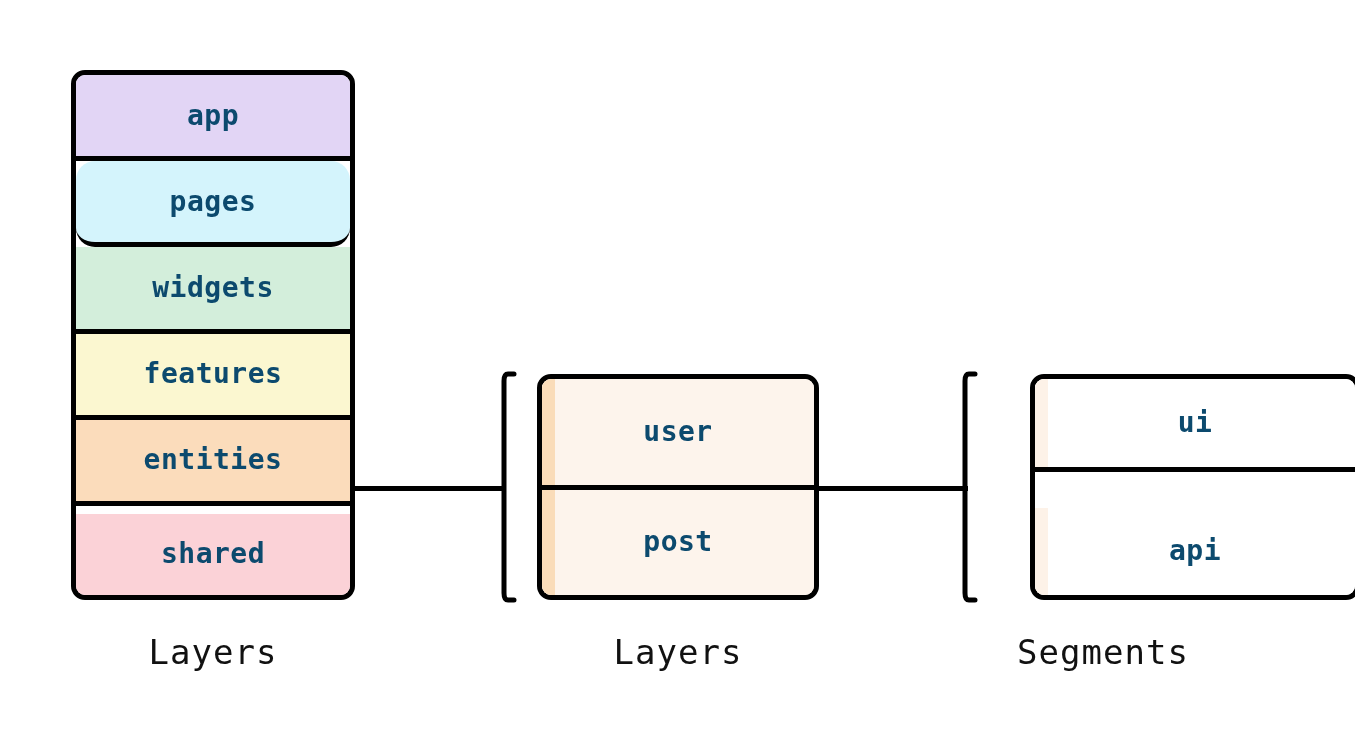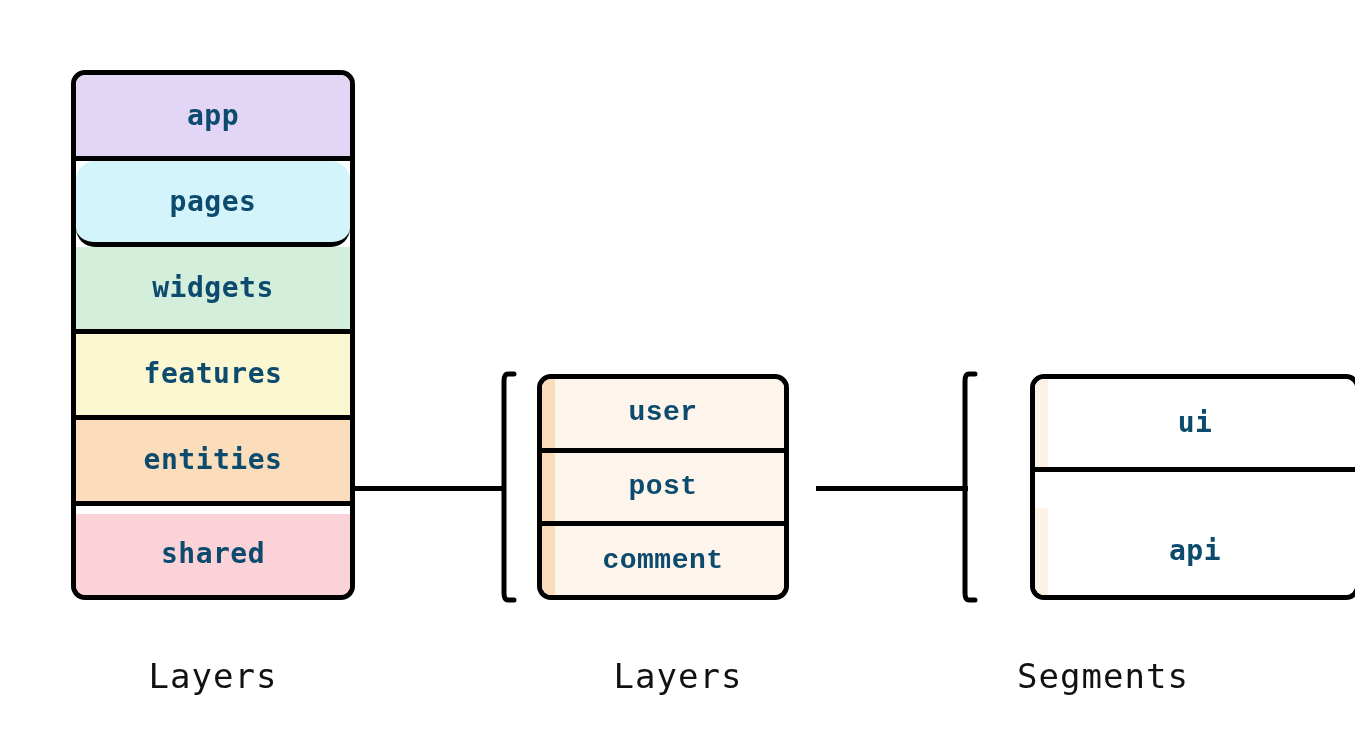--- a/index.html
+++ b/index.html
@@ -62,23 +62,22 @@
     left: 71px;
     top: 70px;
     width: 284px;
     height: 530px;
   }
 
   
   #slices-stack {
     left: 537px;
     top: 374px;
-    width: 252px;
+    width: 282px;
     height: 226px;
-    font-family: Liberation Mono, monospace;
   }
   #segments-stack {
     left: 1030px;
     top: 374px;
     width: 330px;
     height: 226px;
   }
   .accent-stripe {
     position: absolute;
     left: 0;
@@ -118,21 +117,20 @@
   .caption {
     position: absolute;
     top: 632px;
     font-family: "DejaVu Sans Mono", "Liberation Mono", monospace;
     font-size: 34px;
     font-weight: 400;
     color: #111111;
     text-align: center;
     letter-spacing: 1px;
     white-space: nowrap;
-    margin-top: 24px;
   }
   #caption-layers   { left: 71px;   width: 284px; }
   #caption-slices   { left: 537px;  width: 282px; }
   #caption-segments { left: 962px; width: 282px; }
 </style>
 </head>
 <body>
 
 <div id="canvas" style="background: rgb(255, 255, 255);">
 
@@ -178,24 +176,20 @@
     <div class="row" style="background: rgb(253, 244, 236);">
       <span class="accent-stripe" style="background: rgb(250, 220, 185);"></span>
       <span class="row-label">user</span>
     </div>
 
     <div class="row" style="background: rgb(253, 244, 236);">
       <span class="accent-stripe" style="background: rgb(250, 220, 185);"></span>
       <span class="row-label">post</span>
     </div>
 
-    <div class="row" style="background: rgb(253, 244, 236);">
-      <span class="accent-stripe" style="background: rgb(250, 220, 185);"></span>
-      <span class="row-label">comment</span>
-    </div>
 
   </div>
 
   <div class="connector" id="connector-slices-segments" style="background: rgb(0, 0, 0);"></div>
 
   <div class="bracket" id="segments-bracket">
     <svg width="26" height="232" viewBox="0 0 26 232" xmlns="http://www.w3.org/2000/svg">
       <path d="M 22 3 L 16 3 Q 12 3 12 10 L 12 222 Q 12 229 16 229 L 22 229" fill="none" stroke="#000000" stroke-width="5" stroke-linecap="round" stroke-linejoin="round"></path>
     </svg>
   </div>

